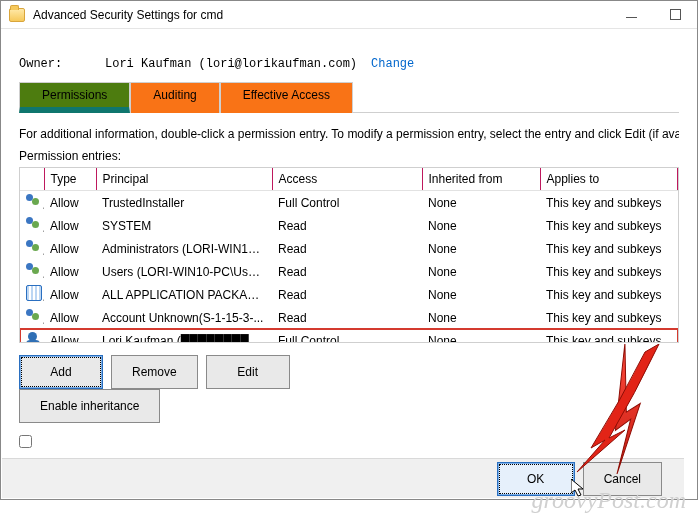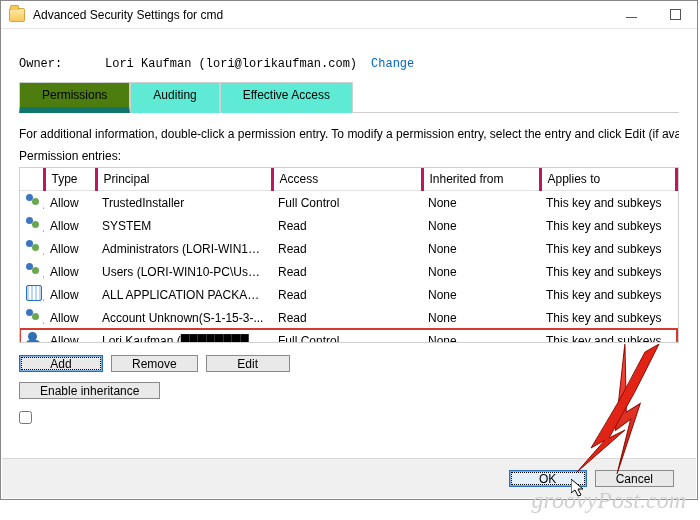--- a/index.html
+++ b/index.html
@@ -75,21 +75,21 @@
   
   .tabs {
     display: flex;
     border-bottom: 1px solid #cfcfcf;
     margin-top: 2px;
   }
   .tab {
     padding: 5px 22px;
     border: 1px solid #cfcfcf;
     border-bottom: none;
-    background: #5eead4;
+    background: #f97316;
     margin-right: 0;
     position: relative;
     top: 1px;
   }
   .tab.active {
     background: #4d7c0f;
     border-bottom: 6px solid #0f766e;
   }
 
   .info-line { margin: 14px 0 8px 0; white-space: nowrap; overflow:hidden; }
@@ -100,21 +100,21 @@
     border: 1px solid #cfcfcf;
     height: 176px;
     overflow: hidden;
   }
   table { width: 100%; border-collapse: collapse; table-layout: fixed; }
   thead th {
     text-align: left;
     font-weight: normal;
     padding: 4px 6px;
     border-bottom: 1px solid #e2e2e2;
-    border-right: 3px solid #be185d;
+    border-right: 1px solid #be185d;
     background: #fff;
     white-space: nowrap;
     overflow: hidden;
   }
   tbody td {
     padding: 2px 6px;
     white-space: nowrap;
     overflow: hidden;
     text-overflow: ellipsis;
     vertical-align: middle;
@@ -153,31 +153,31 @@
   tr.highlight td {
     position: relative;
   }
   tr.highlight {
     outline: 2px solid #d43a2f;
     outline-offset: -1px;
   }
 
   
   .btn-row { margin-top: 12px; display:flex; gap:8px; }
-  .btn { min-width:84px; height:17px; padding:0 20px; border:1px solid #8a8a8a; background:#e9e9e9; cursor:pointer; font:inherit; }
+  .btn { min-width:84px; height:34px; padding:0 20px; border:1px solid #8a8a8a; background:#e9e9e9; cursor:pointer; font:inherit; }
   .btn.focus { outline:1px dotted #000; outline-offset:-3px; border:1px solid #2a6fc0; box-shadow:0 0 0 1px #7eb0e8 inset; }
-  .enable-row { margin-top:10px; }
+  .enable-row { }
 
   .chk-row { margin-top:12px; display:flex; align-items:center; gap:6px; }
   .chk-row input { margin:0; }
 
   
   .bottom-bar {
     position:absolute;
-    left:1px; right:1px; bottom:1px;
+    left:1px; right:13px; bottom:1px;
     height:40px;
     background:#f0f0f0;
     border-top:1px solid #d9d9d9;
     display:flex;
     align-items:center;
     justify-content:flex-end;
     padding-right:22px;
     gap:8px;
   }
   .bottom-bar .btn { min-width:78px; }

